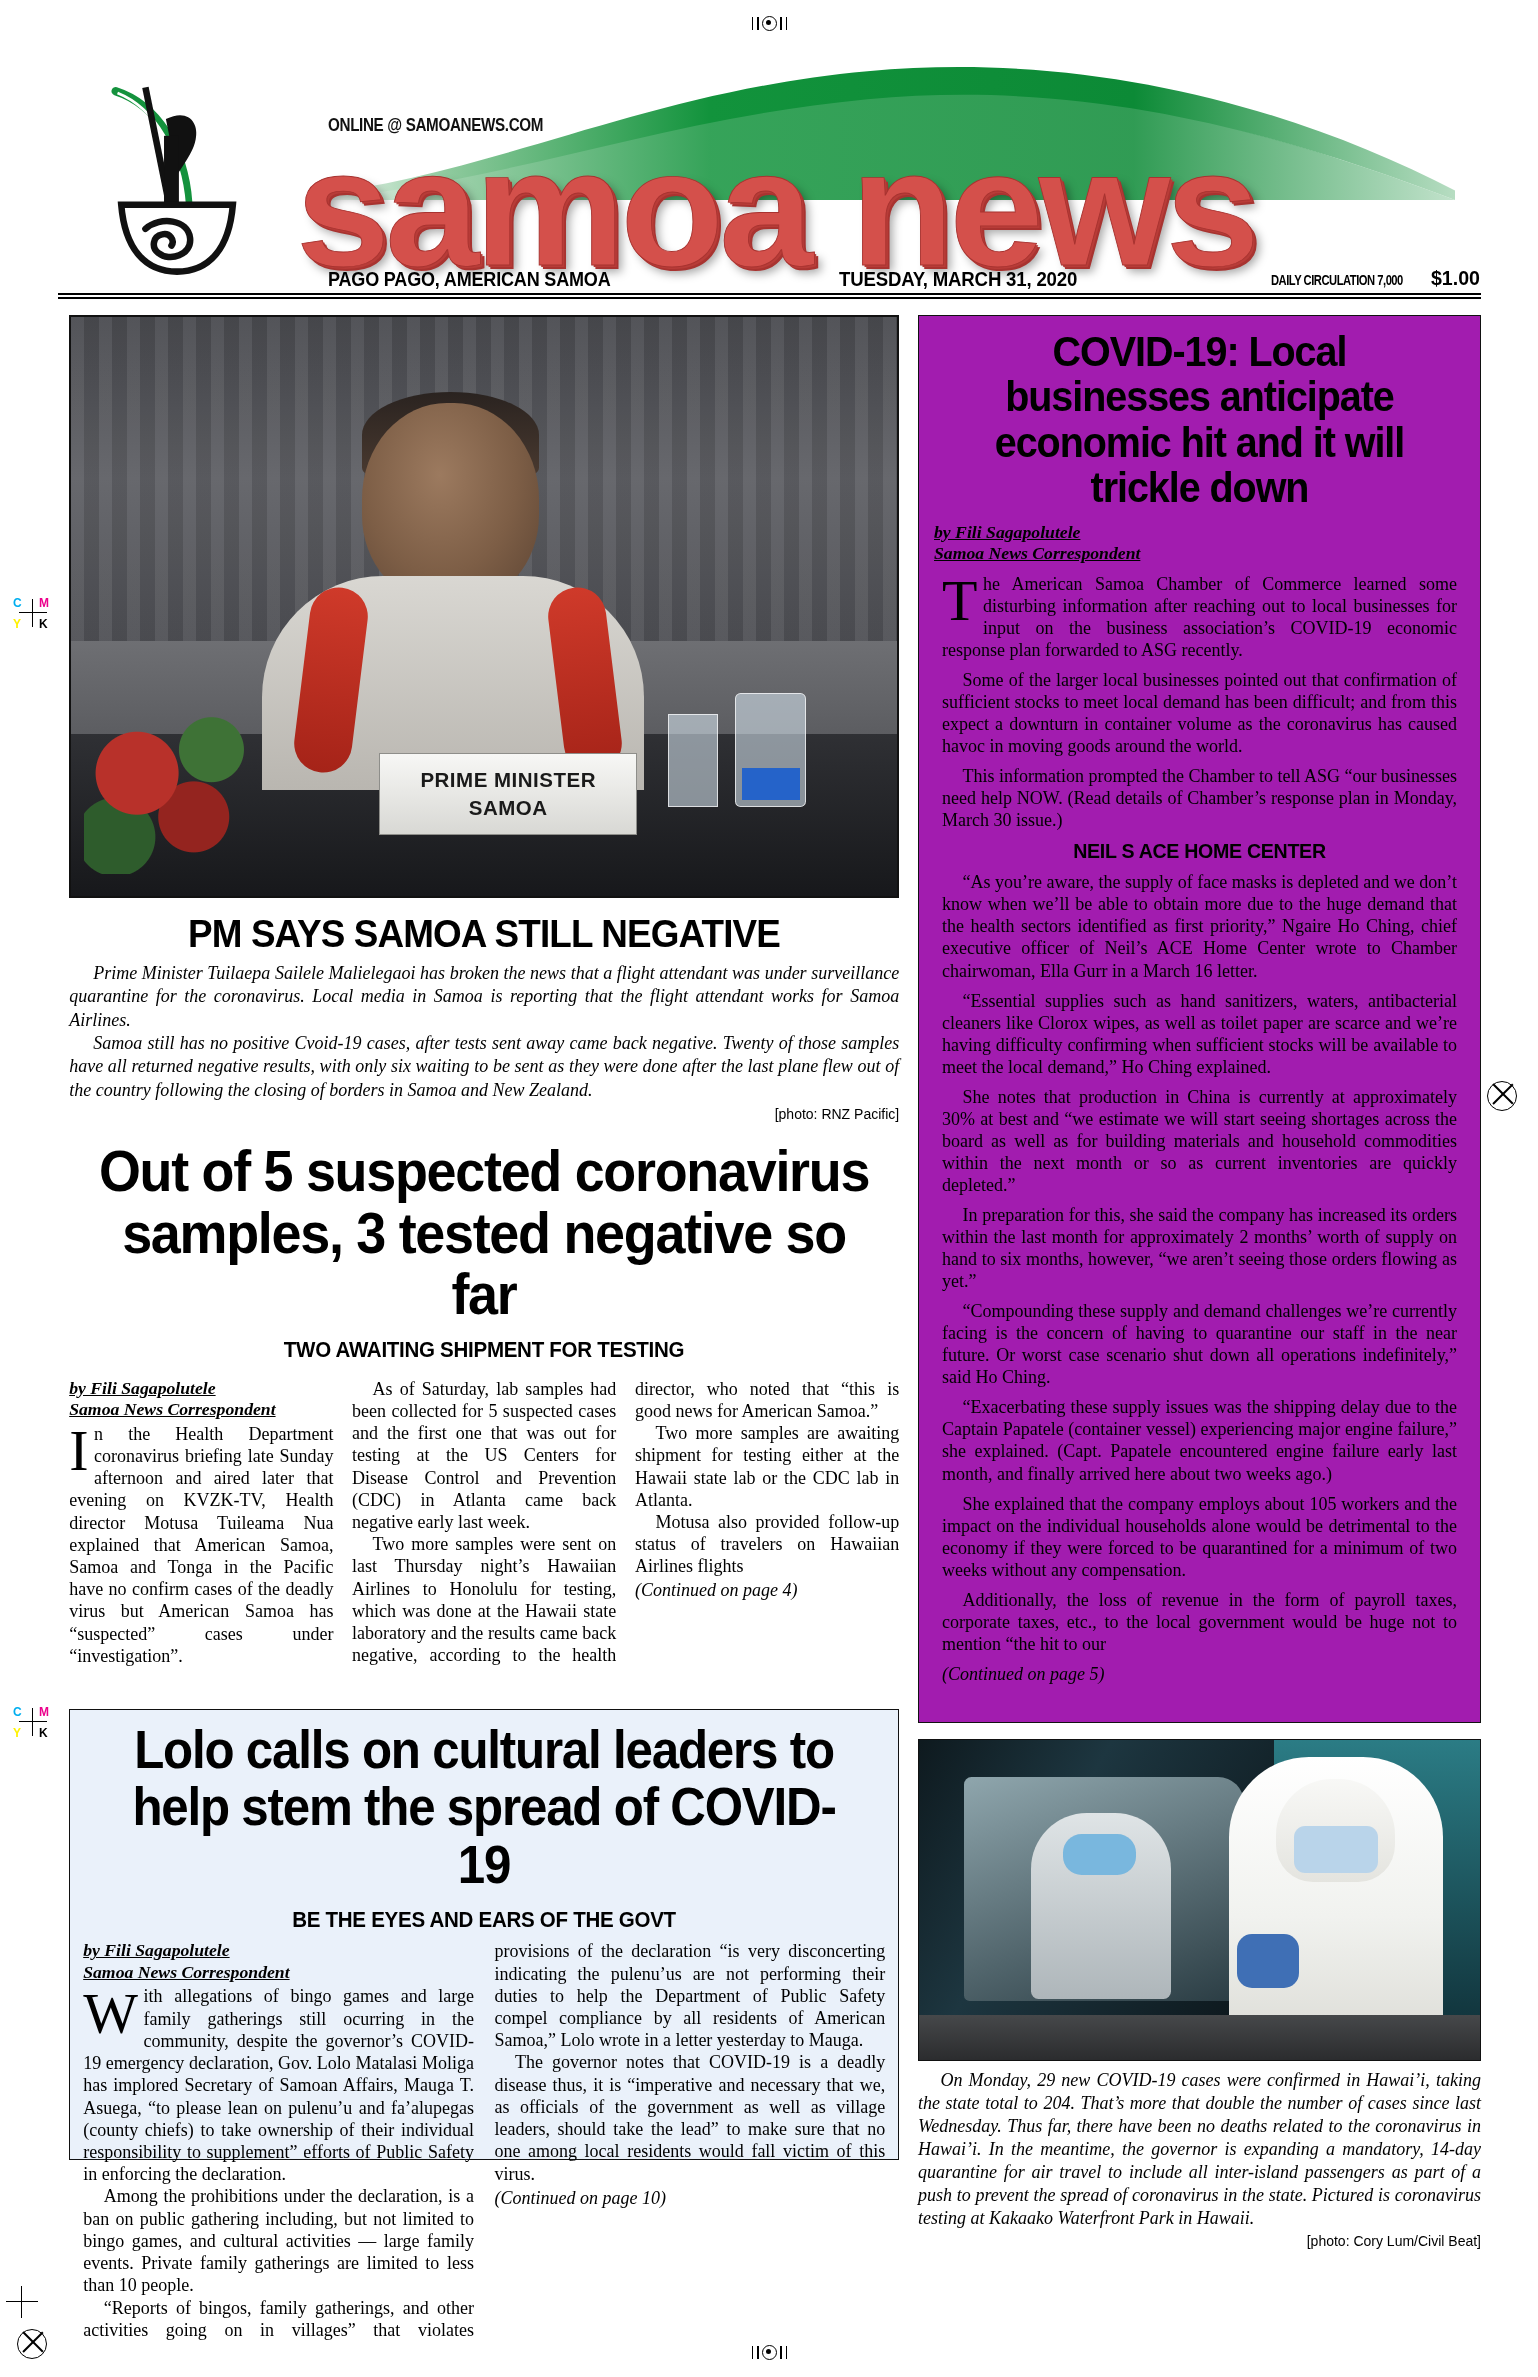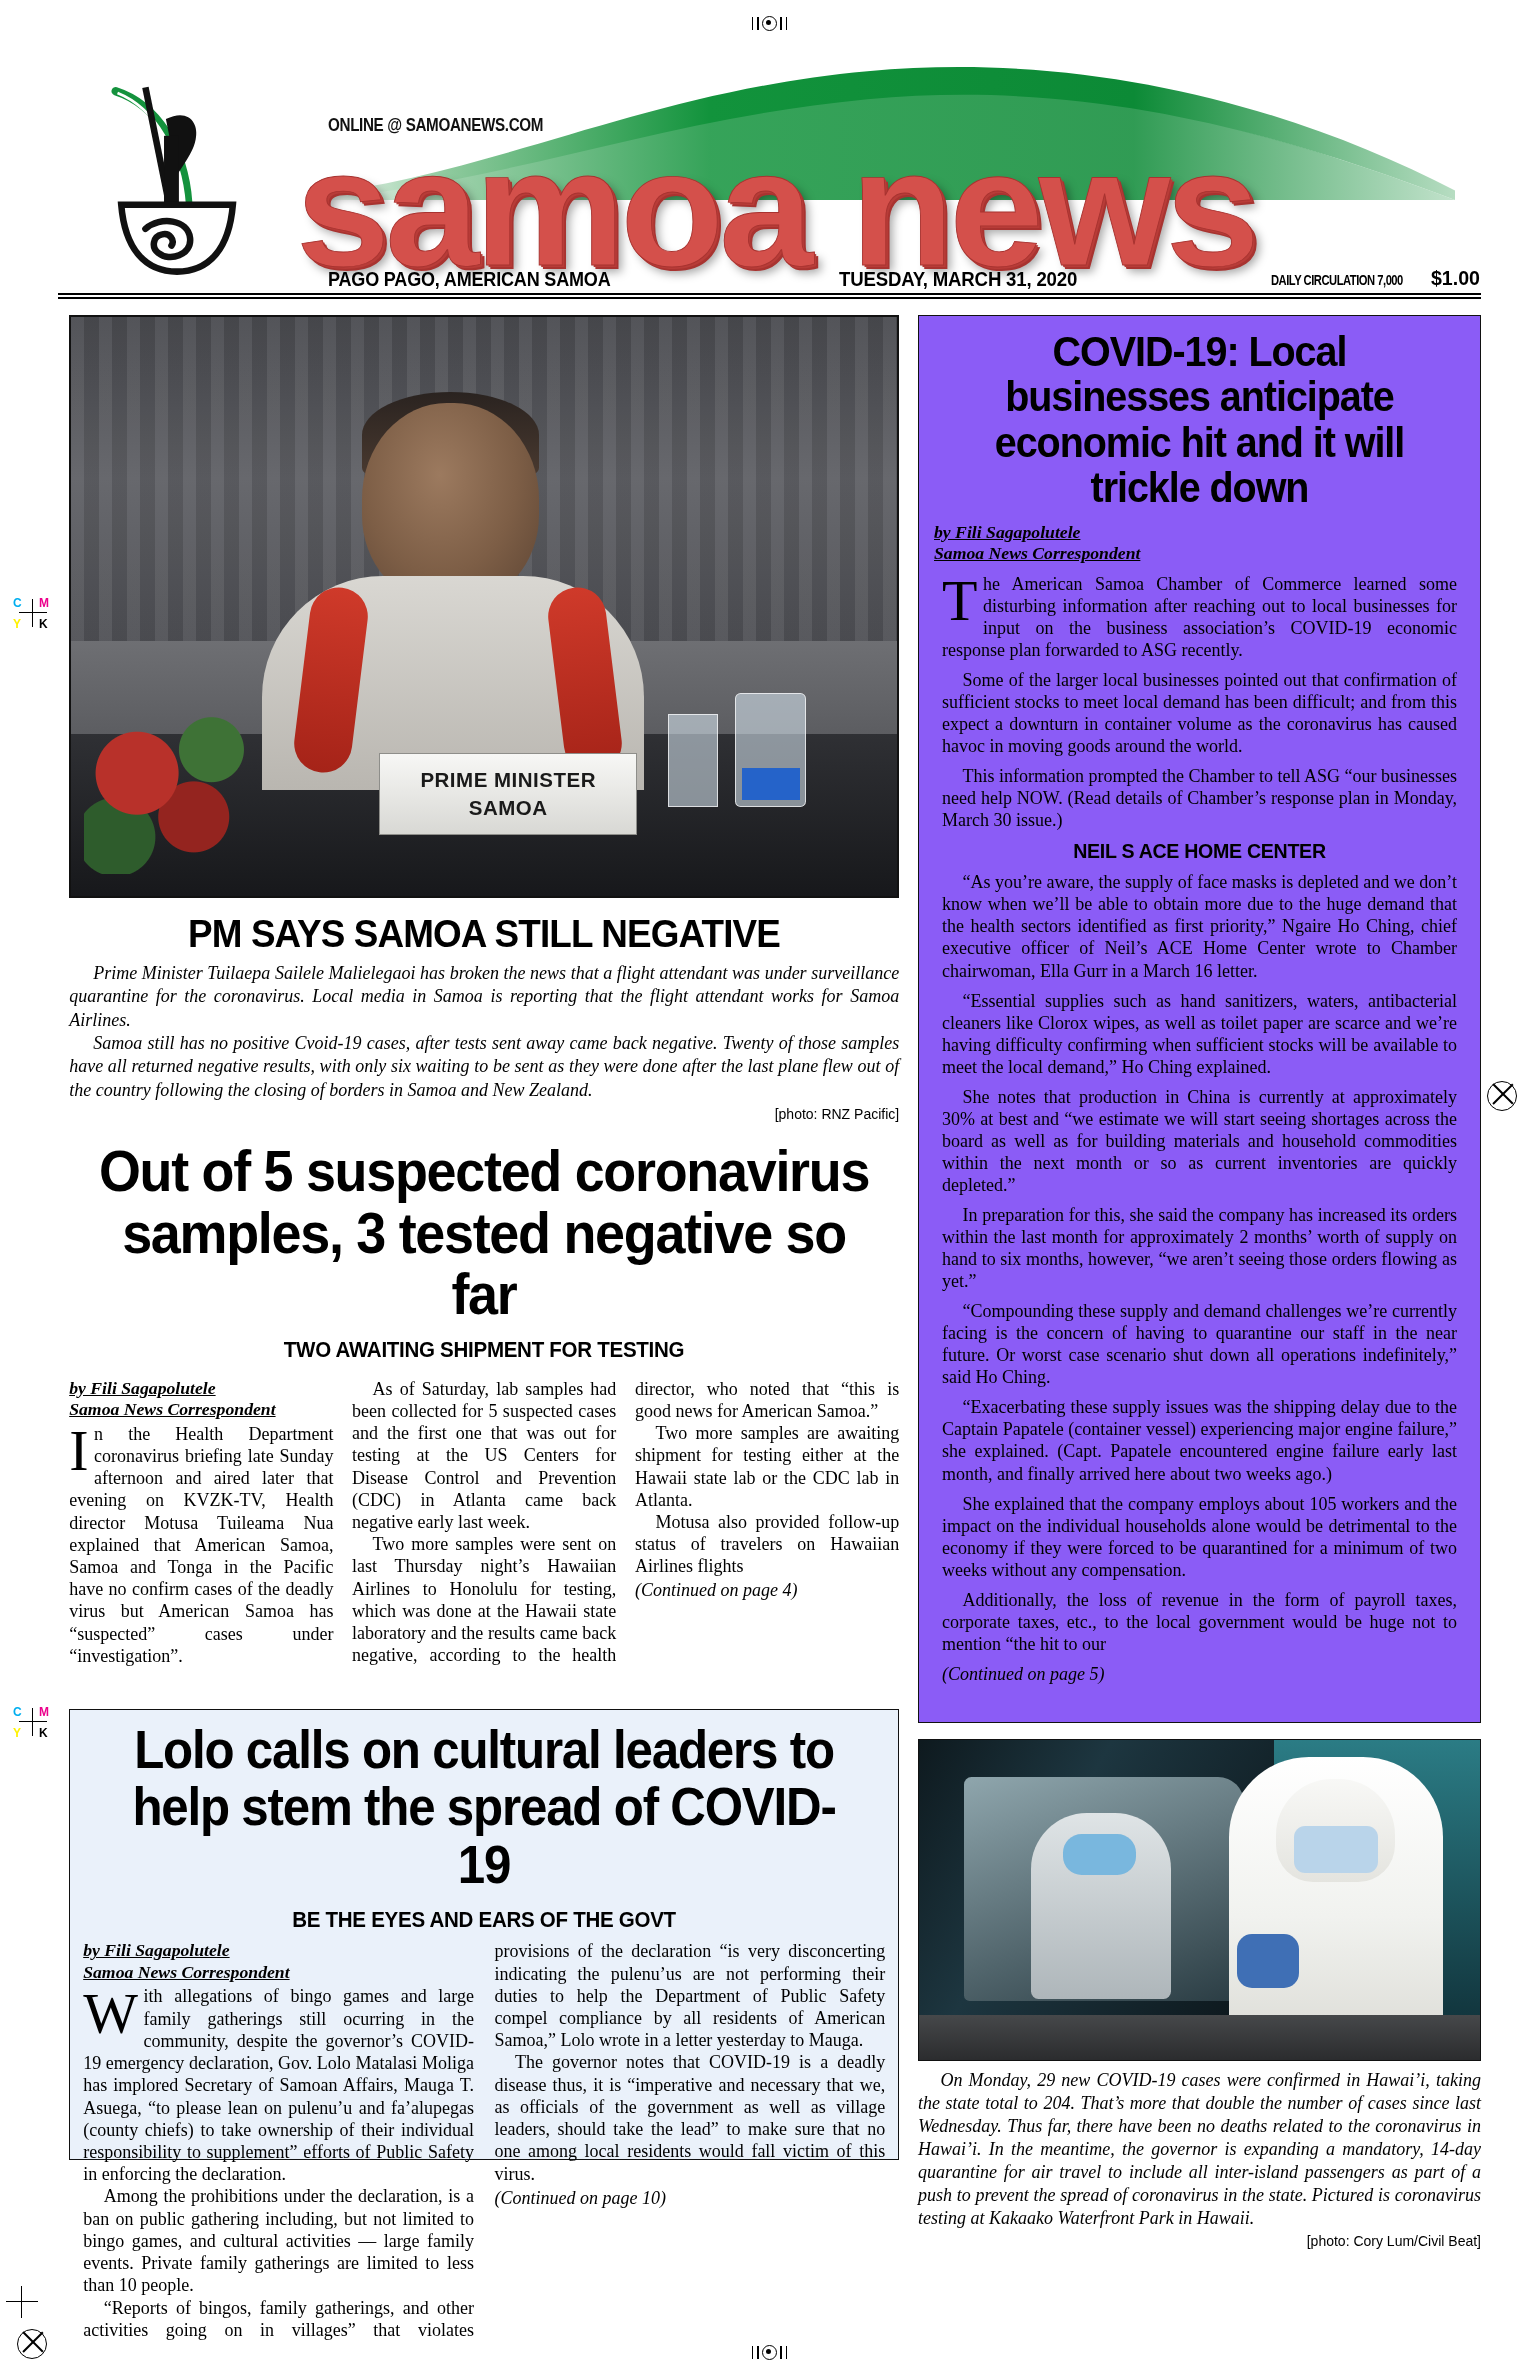--- a/index.html
+++ b/index.html
@@ -308,21 +308,21 @@
     font-family: "Liberation Serif", serif;
     font-style: italic;
     font-size: 17px;
     text-align: right;
     text-indent: 0 !important;
     margin-top: 1.9px !important;
   }
 
   
   .box-cream {
-    background: #8b5cf6;
+    background: #a21caf;
     border: 1.9px solid #111;
     padding: 13px 15px 0 15px;
     box-sizing: border-box;
   }
   .head-right {
     font-family: "Liberation Sans", sans-serif;
     font-weight: bold;
     font-size: 42px;
     line-height: 1.08;
     letter-spacing: -1.1px;

